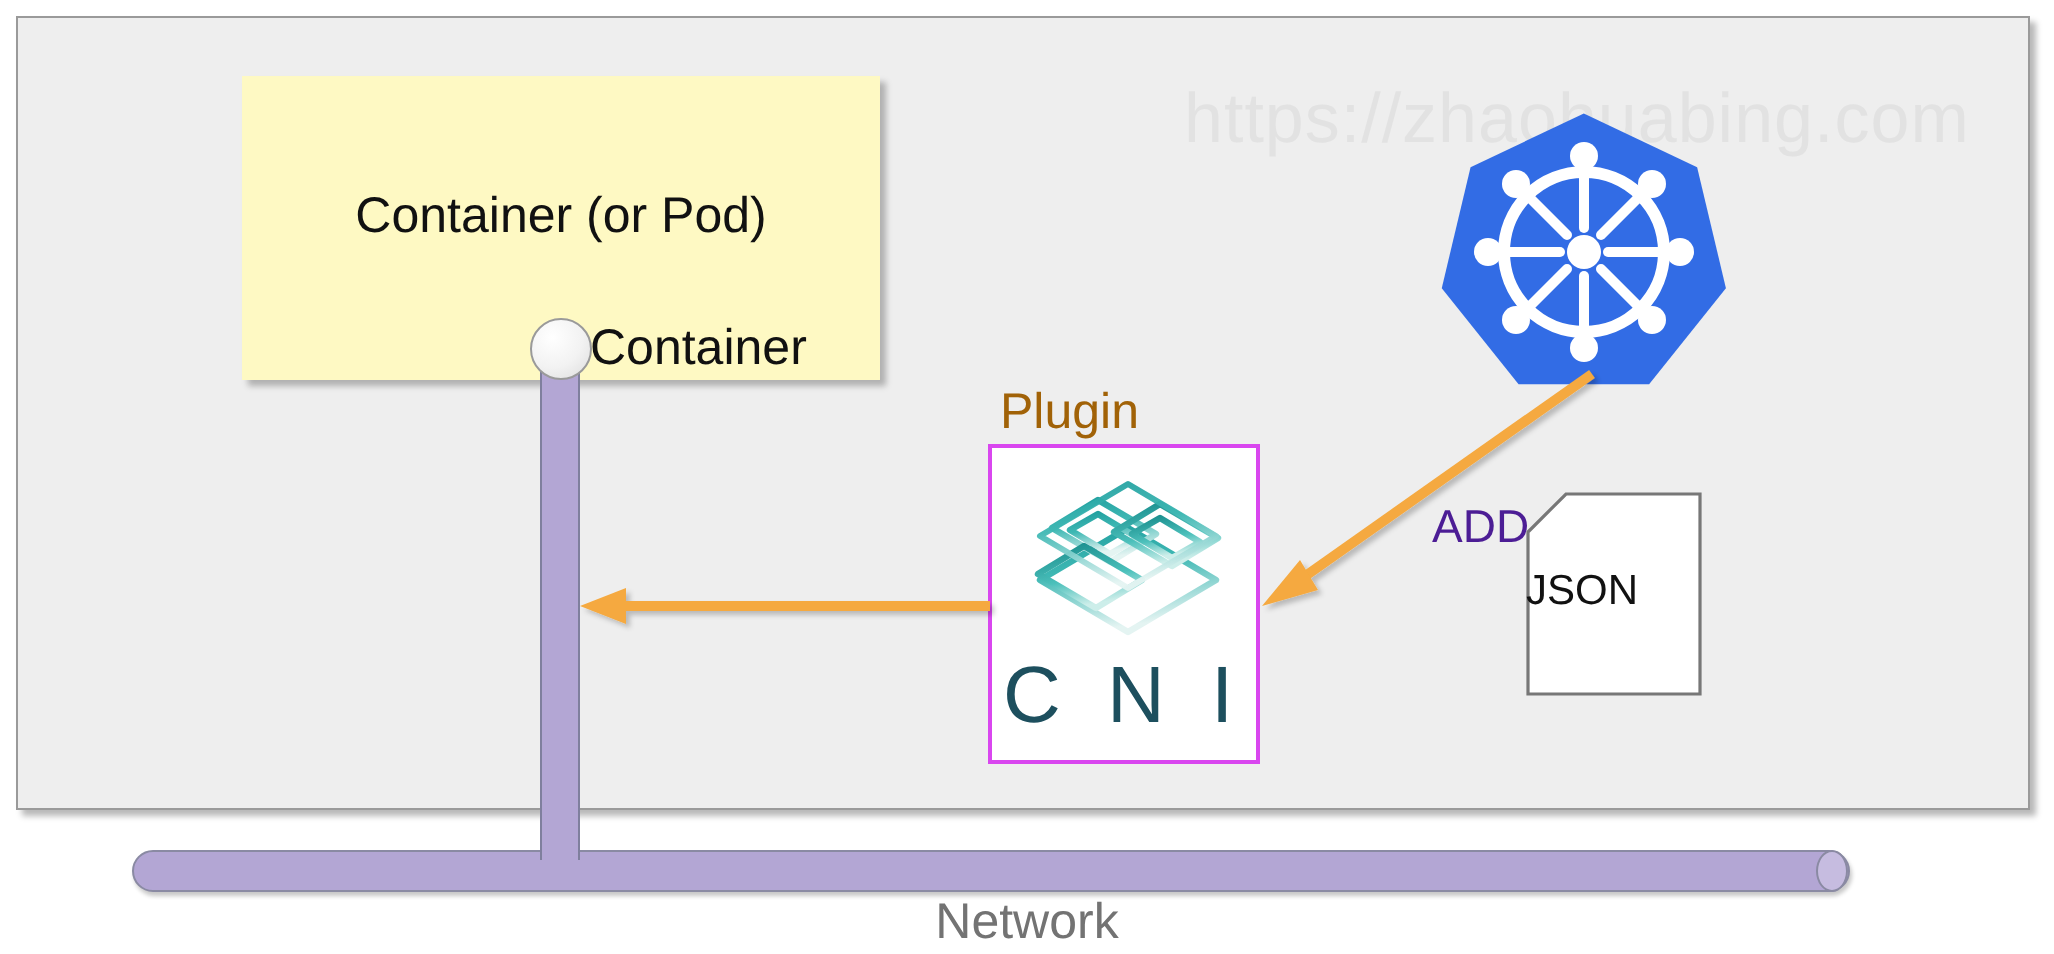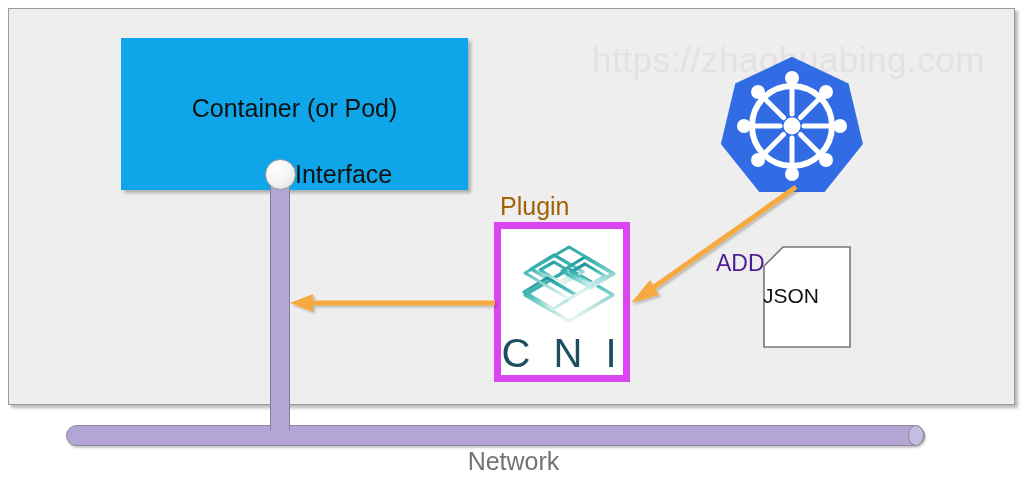--- a/index.html
+++ b/index.html
@@ -44,24 +44,23 @@
     z-index: 2;
   }
 
   
   .container-box {
     position: absolute;
     left: 121px;
     top: 38px;
     width: 319px;
     height: 152px;
-    background: #0ea5e9;
+    background: #fef9c3;
     box-shadow: 3px 3px 3px rgba(0,0,0,0.26);
     z-index: 4;
-    padding-left: 28px;
   }
   .container-label {
     position: absolute;
     left: 0;
     top: 56px;
     width: 100%;
     text-align: center;
     font-size: 25px;
     color: #111111;
   }
@@ -158,21 +157,21 @@
     color: #a16207;
     z-index: 4;
   }
   .cni-box {
     position: absolute;
     left: 494px;
     top: 222px;
     width: 136px;
     height: 160px;
     background: #ffffff;
-    border: 7px solid #d946ef;
+    border: 2px solid #d946ef;
     box-sizing: border-box;
     z-index: 4;
   }
   .cni-logo {
     position: absolute;
     left: 8px;
     top: 6px;
     width: 120px;
     height: 96px;
   }
@@ -254,21 +253,21 @@
 
   <div class="watermark">https://zhaohuabing.com</div>
 
   <div class="container-box">
     <div class="container-label">Container (or Pod)</div>
   </div>
 
   <div class="pipe"></div>
   <div class="pipe-top-cap"></div>
   <div class="iface-circle"></div>
-  <div class="iface-label">Interface</div>
+  <div class="iface-label">Container</div>
 
   <div class="plugin-label">Plugin</div>
   <div class="cni-box">
     <svg class="cni-logo" viewBox="0 0 120 96">
       <defs>
         <linearGradient id="cniGrad" x1="0" y1="0" x2="0.25" y2="1">
           <stop offset="0%" stop-color="#1f9e9e"></stop>
           <stop offset="45%" stop-color="#3fb8b4"></stop>
           <stop offset="100%" stop-color="#e4f4f2"></stop>
         </linearGradient>

